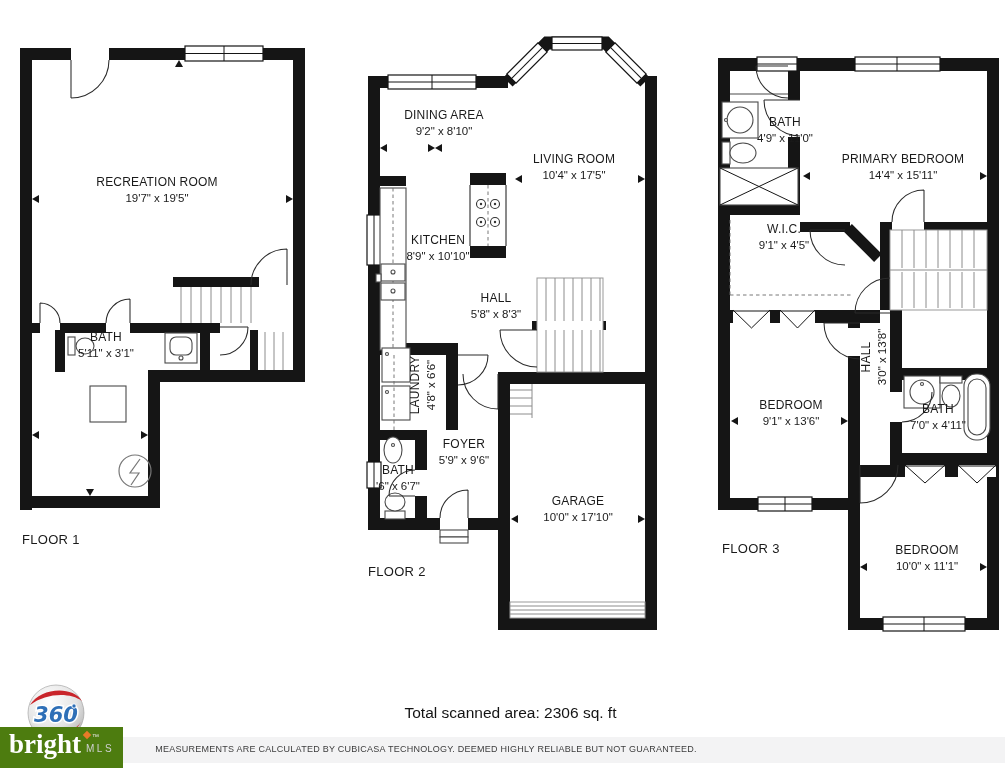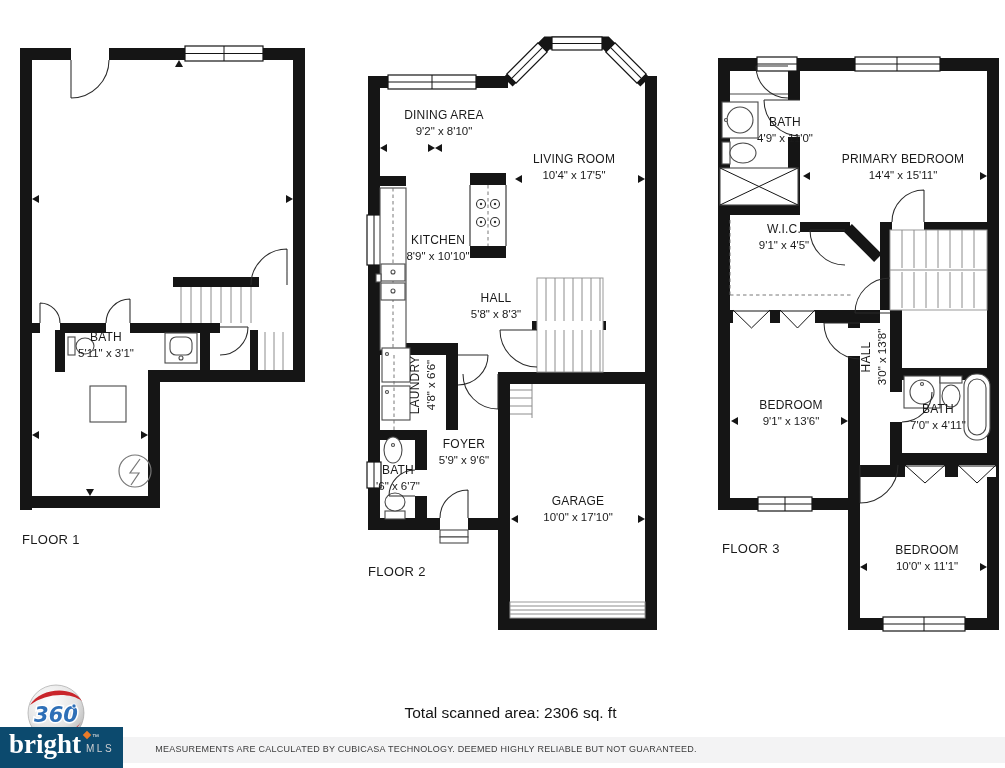--- a/index.html
+++ b/index.html
@@ -21,21 +21,21 @@
   .rl .d{font-size:11.5px;}
   .rl.vert{transform:translate(-50%,-50%) rotate(-90deg);}
   .floorlab{position:absolute;font-size:13px;letter-spacing:.3px;color:#1a1a1a;z-index:2;}
   .floorwrap{position:absolute;left:0;top:0;width:1005px;height:700px;}
   .footband{position:absolute;left:0;top:737px;width:1005px;height:26px;background:#f3f3f4;z-index:0;}
   .total{position:absolute;left:8px;top:704px;width:1005px;text-align:center;
          font-size:15.5px;color:#141414;z-index:1;}
   .disclaimer{position:absolute;left:0;top:744px;width:852px;text-align:center;
          font-size:9px;letter-spacing:.25px;color:#3d3d3d;z-index:1;}
   .brightbox{position:absolute;left:0;top:727px;width:123px;height:41px;
-         background:#0c4a6e;z-index:4;}
+         background:#4d7c0f;z-index:4;}
   .brightword{position:absolute;left:9px;top:2px;font-family:"Liberation Serif",serif;
          font-weight:700;font-size:27px;color:#fff;letter-spacing:0;}
   .brighttm{position:absolute;left:92px;top:6px;font-size:7px;color:#e8e8e8;}
   .brightmls{position:absolute;left:86px;top:16px;font-size:10px;color:#cfd0d2;letter-spacing:2.5px;}
   .spark{position:absolute;left:84px;top:732px;width:6px;height:6px;background:#e87a28;
          transform:rotate(45deg);z-index:5;}
   .logo360{position:absolute;left:26px;top:683px;z-index:3;}
 </style>
 </head>
 <body>
@@ -294,20 +294,24 @@
     <g>
       <polygon class="tick" points="98,122 91,126 98,130"></polygon>
       <polygon class="tick" points="268,122 275,126 268,130"></polygon>
       <polygon class="tick" points="26,367 19,371 26,375"></polygon>
       <polygon class="tick" points="129,367 136,371 129,375"></polygon>
       <polygon class="tick" points="155,513 148,517 155,521"></polygon>
       <polygon class="tick" points="268,513 275,517 268,521"></polygon>
     </g>
   </svg>
 
+  <div class="rl" style="left:157px;top:190px">
+    <div class="n">RECREATION ROOM</div>
+    <div class="d">19'7" x 19'5"</div>
+  </div>
   <div class="rl" style="left:106px;top:345px">
     <div class="n">BATH</div>
     <div class="d">5'11" x 3'1"</div>
   </div>
   <div class="floorlab" style="left:22px;top:532px">FLOOR 1</div>
 
   <div class="rl" style="left:444px;top:123px">
     <div class="n">DINING AREA</div>
     <div class="d">9'2" x 8'10"</div>
   </div>

